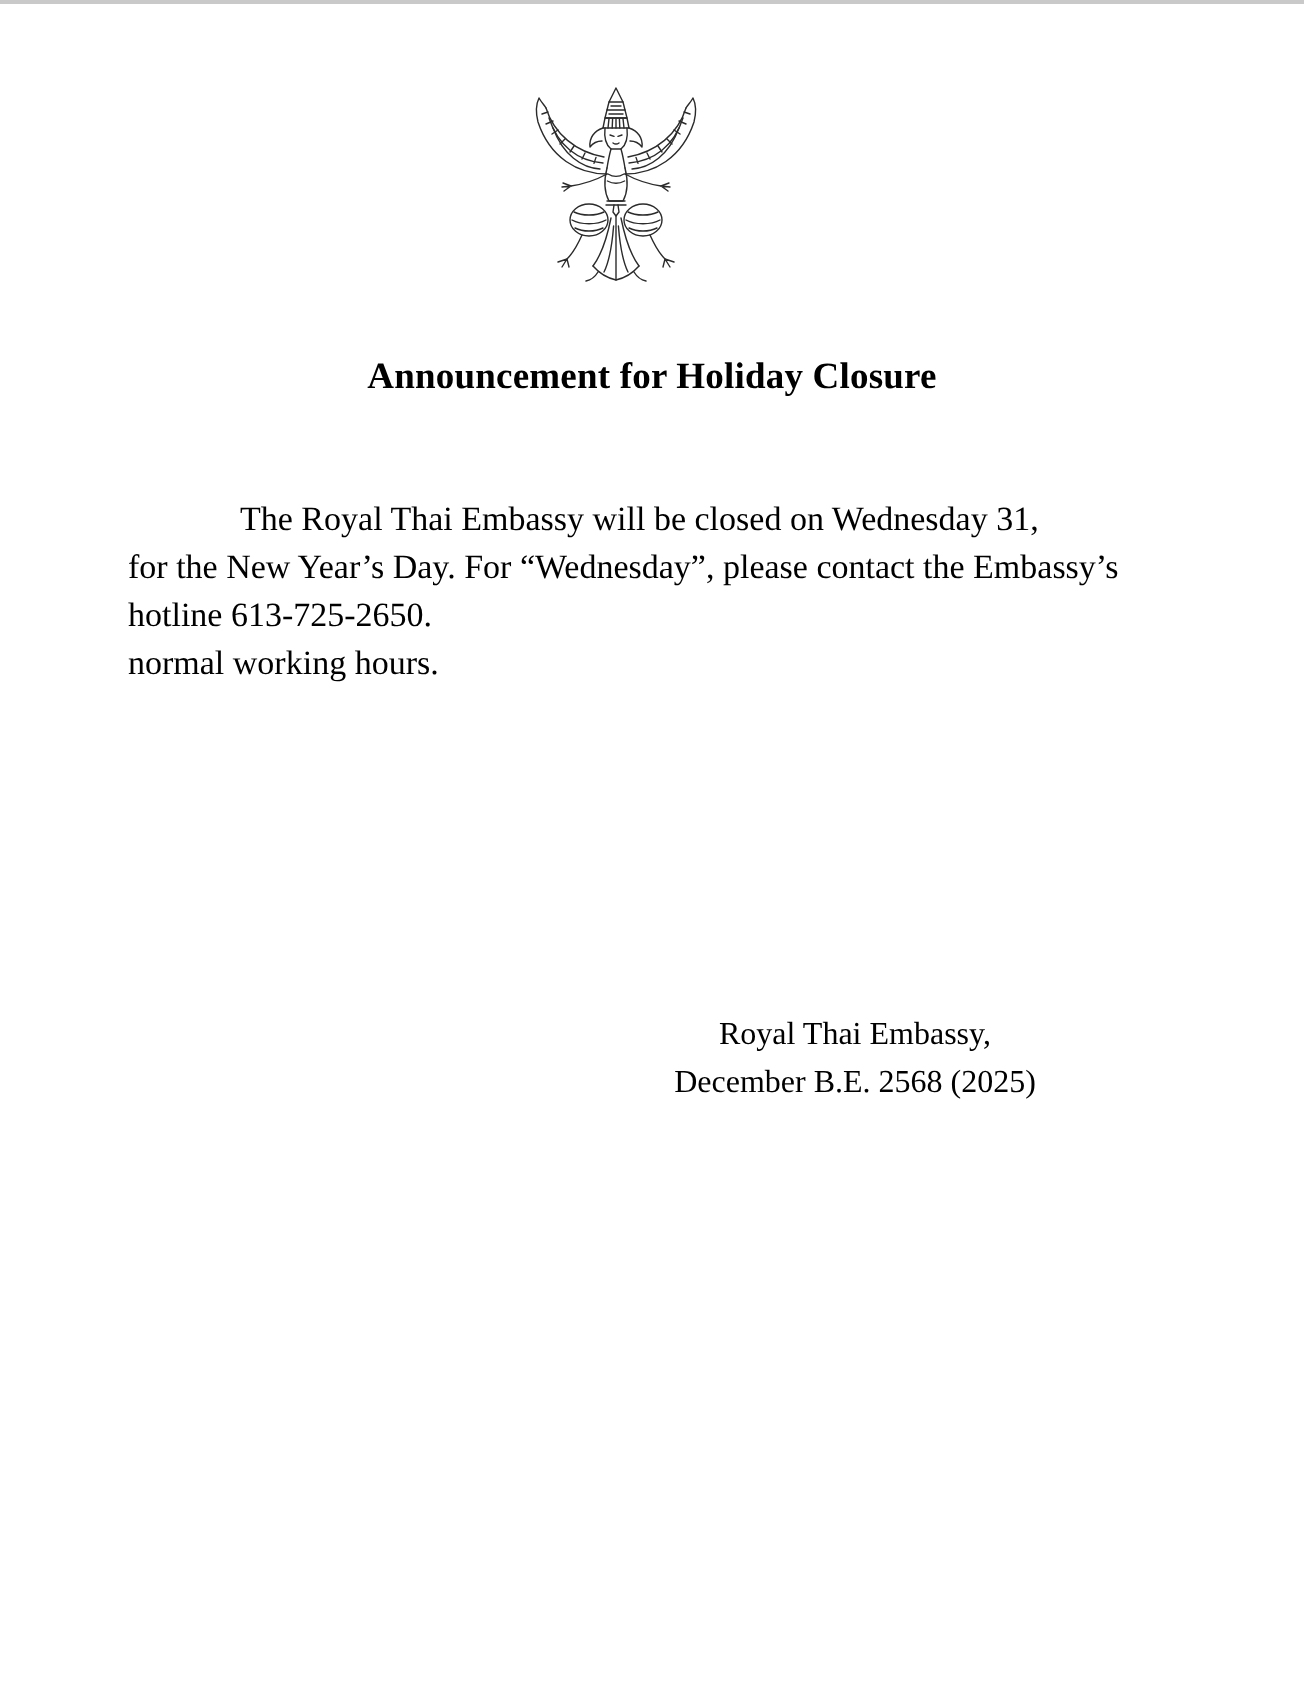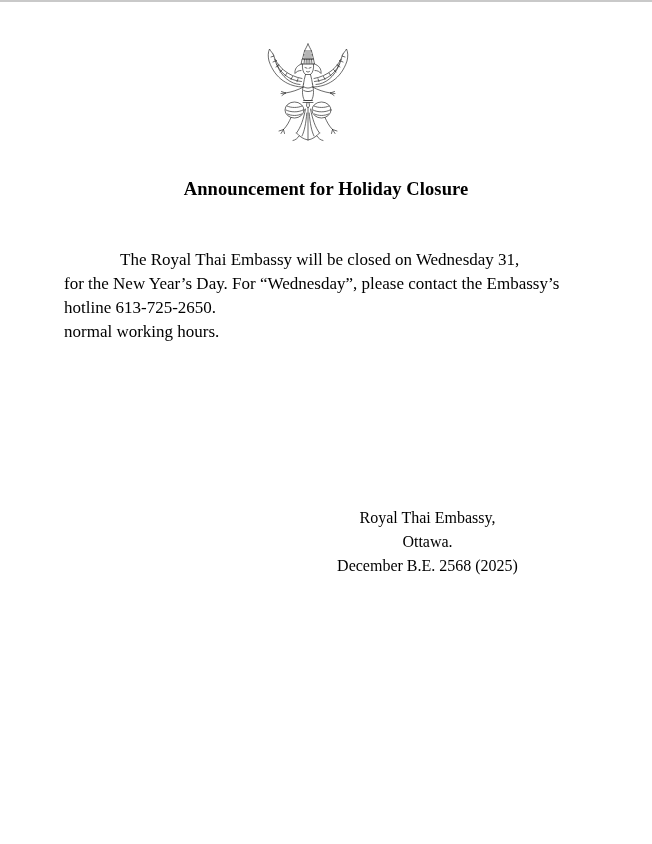--- a/index.html
+++ b/index.html
@@ -136,16 +136,15 @@
 
   <div class="body-text">
     <div class="line indent">The Royal Thai Embassy will be closed on Wednesday 31,</div>
     <div class="line">for the New Year’s Day. For “Wednesday”, please contact the Embassy’s</div>
     <div class="line">hotline 613-725-2650.</div>
     <div class="line">normal working hours.</div>
   </div>
 
   <div class="signature">
     <div class="line">Royal Thai Embassy,</div>
-    <div class="line">Ottawa.</div>
     <div class="line">December B.E. 2568 (2025)</div>
   </div>
 </div>
 
 </body></html>

